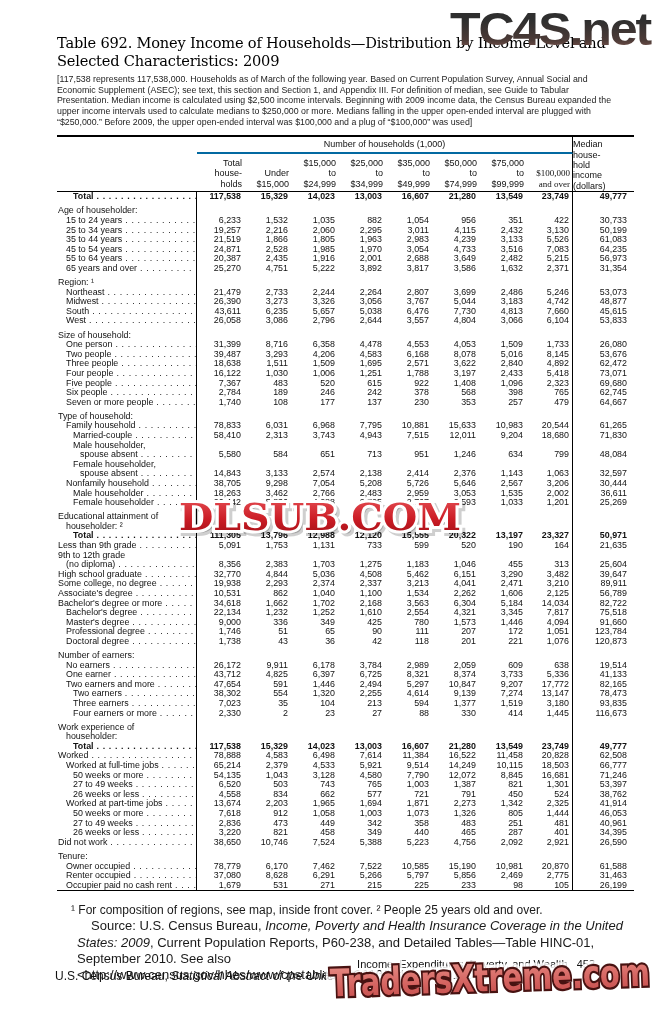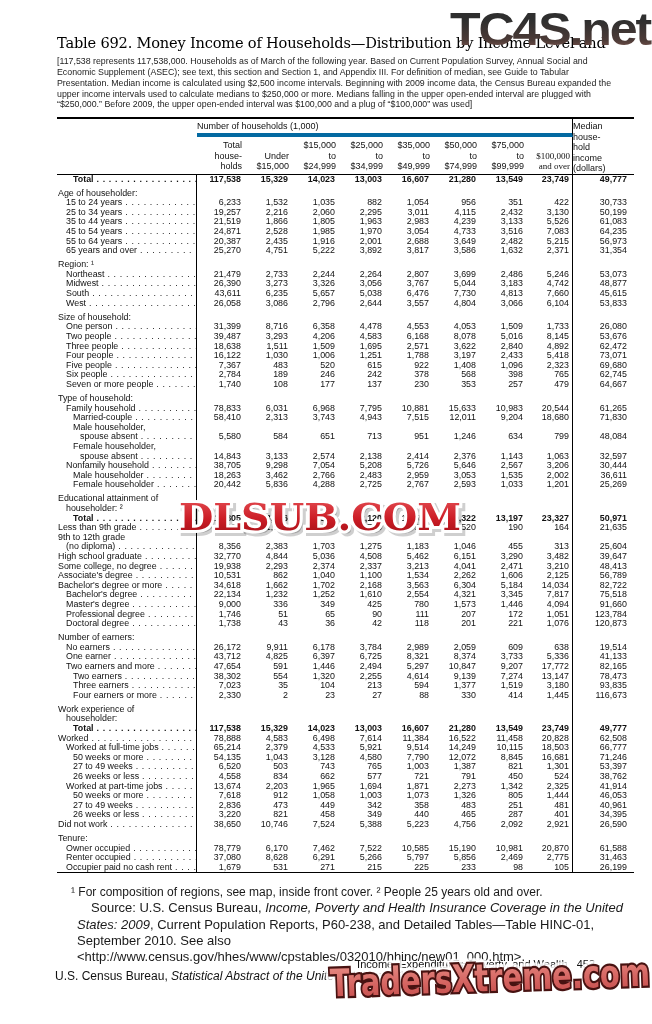--- a/index.html
+++ b/index.html
@@ -21,22 +21,22 @@
 
   .tbl { margin-top:7px; --cols:140px 47px 47px 47px 47px 47px 47px 47px 47px 60px; }
   .thead {
     display:grid; grid-template-columns:var(--cols);
     border-top:2px solid #000; border-bottom:1.5px solid #000;
     font-size:9px; line-height:1.16; color:#111;
   }
   .th { white-space:pre-line; }
   .th.char { grid-column:1; grid-row:1/3; border-right:1px solid #000;
              display:flex; align-items:center; justify-content:center; }
-  .th.group { grid-column:2/10; grid-row:1; border-bottom:4px solid #0369a1;
-              border-right:1px solid #000; text-align:left; padding:2px 0 1px; }
+  .th.group { grid-column:2/10; grid-row:1; border-bottom:2px solid #0369a1;
+              border-right:1px solid #000; text-align:center; padding:2px 0 1px; }
   .th.med { grid-column:10; grid-row:1/3; text-align:left; padding:2px 4px 0 0; }
   .th.sub { grid-row:2; display:flex; align-items:flex-end; justify-content:flex-end;
             text-align:right; padding:2px 2px 2px 0; }
   .sub.c0{grid-column:2}.sub.c1{grid-column:3}.sub.c2{grid-column:4}.sub.c3{grid-column:5}
   .sub.c4{grid-column:6}.sub.c5{grid-column:7}.sub.c6{grid-column:8}
   .sub.c7{grid-column:9; border-right:1px solid #000;font-family:Liberation Serif, serif;}
 
   .tbody {
     display:grid; grid-template-columns:var(--cols);
     border-bottom:1.5px solid #000;
@@ -67,20 +67,21 @@
   .wm-top { top:0px; right:-2px; }
   .wm-mid { top:486px; left:170px; }
   .wm-bot { bottom:8px; right:-6px; transform:rotate(-2deg); }
 </style>
 </head>
 <body>
 
 <div class="content">
   <div class="title">
     <div>Table 692. Money Income of Households—Distribution by Income Level and</div>
+    <div>Selected Characteristics: 2009</div>
   </div>
   <div class="headnote">[117,538 represents 117,538,000. Households as of March of the following year. Based on Current Population Survey, Annual Social and Economic Supplement (ASEC); see text, this section and Section 1, and Appendix III. For definition of median, see Guide to Tabular Presentation.  Median income is calculated using $2,500 income intervals. Beginning with 2009 income data, the Census Bureau expanded the upper income intervals used to calculate medians to $250,000 or more. Medians falling in the upper open-ended interval are plugged with “$250,000.” Before 2009, the upper open-ended interval was $100,000 and a plug of “$100,000” was used]</div>
 
   <div class="tbl">
     <div class="thead">
       <div class="th group">Number of households (1,000)</div>
       <div class="th med">Median
 house-
 hold
 income
@@ -599,21 +600,21 @@
           <span class="leader"></span>
         </div>
         <div class="cell num c0">19,938</div>
         <div class="cell num c1">2,293</div>
         <div class="cell num c2">2,374</div>
         <div class="cell num c3">2,337</div>
         <div class="cell num c4">3,213</div>
         <div class="cell num c5">4,041</div>
         <div class="cell num c6">2,471</div>
         <div class="cell num c7">3,210</div>
-        <div class="cell num c8">48,413</div>
+        <div class="cell num c8">89,911</div>
         <div class="cell label i0">
           <span class="lt">Associate's degree</span>
           <span class="leader"></span>
         </div>
         <div class="cell num c0">10,531</div>
         <div class="cell num c1">862</div>
         <div class="cell num c2">1,040</div>
         <div class="cell num c3">1,100</div>
         <div class="cell num c4">1,534</div>
         <div class="cell num c5">2,262</div>

